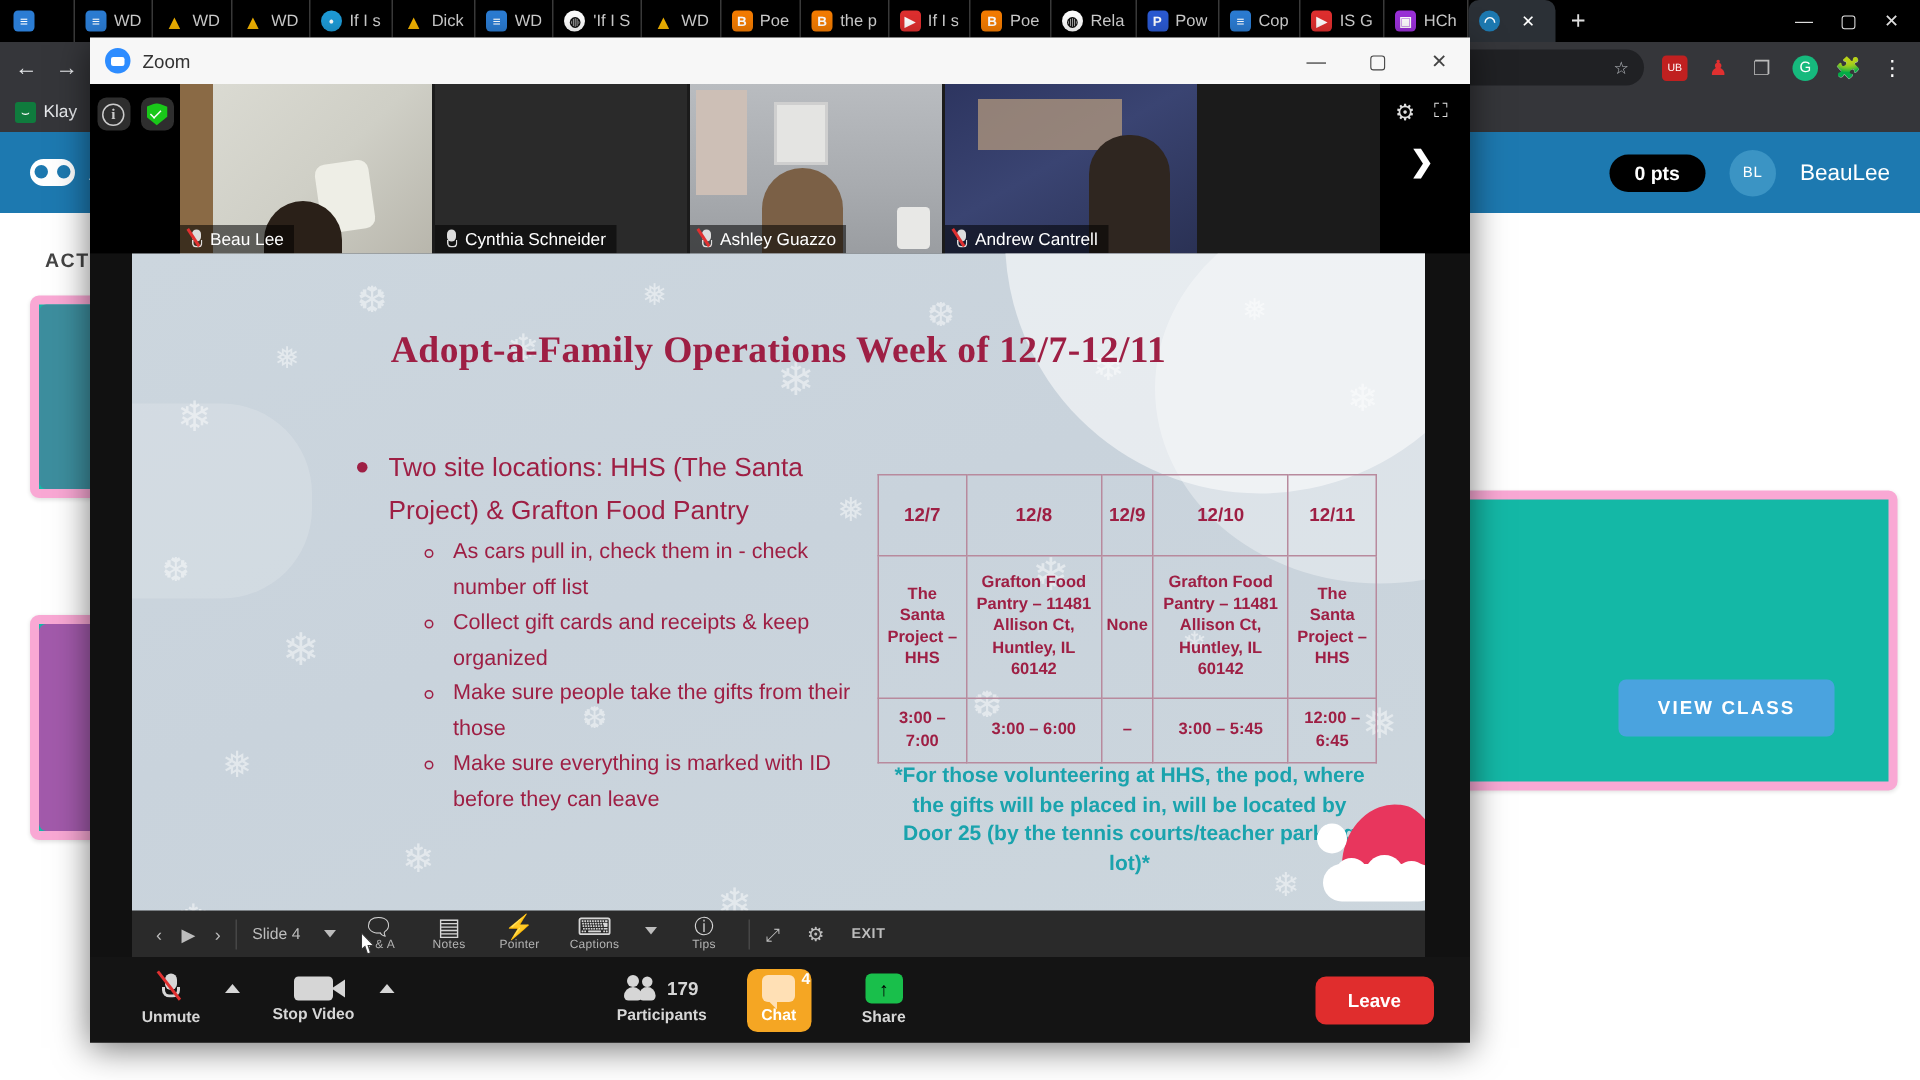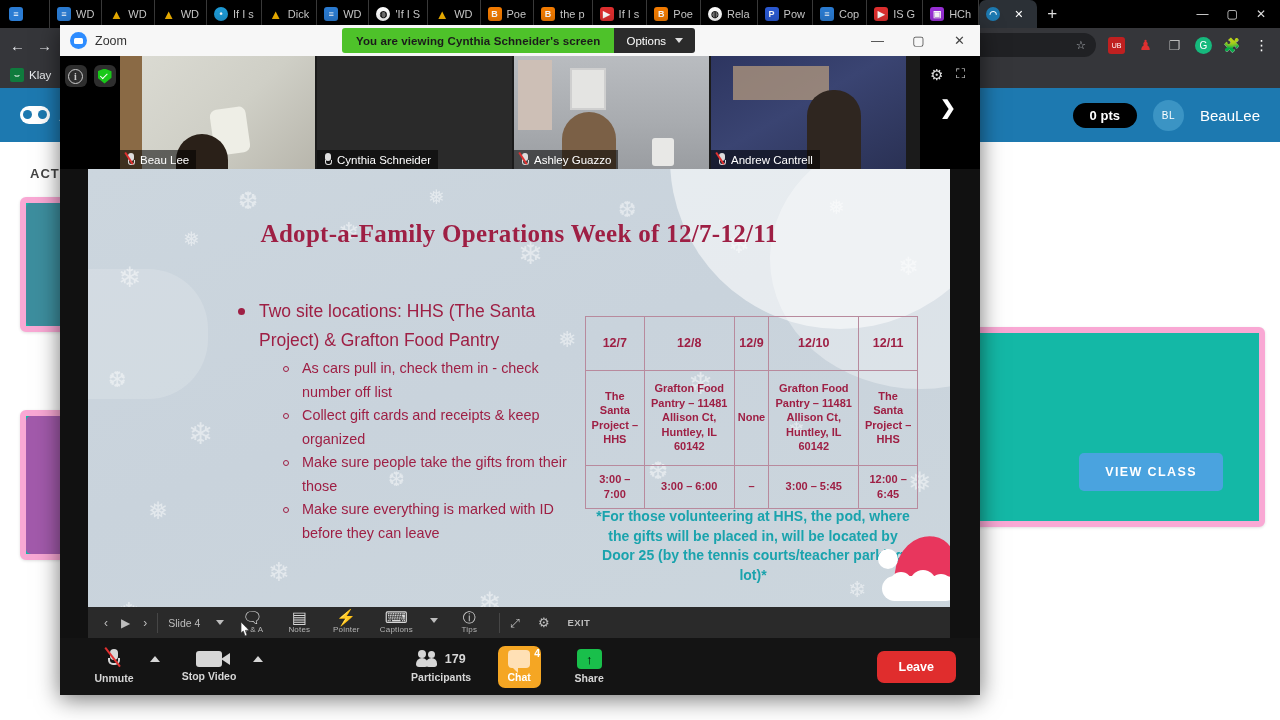--- a/index.html
+++ b/index.html
@@ -111,21 +111,21 @@
   .chev{width:0;height:0;border-left:4.5px solid transparent;border-right:4.5px solid transparent;border-top:5px solid #ddd;}
 
   .z-strip{height:113px;background:#1b1b1b;position:relative;display:flex;}
   .z-leftpad{width:60px;height:113px;background:#000;display:flex;align-items:flex-start;padding-top:9px;gap:7px;justify-content:center;}
   .pill{width:22px;height:22px;border-radius:6px;background:#2e2e2e;display:flex;align-items:center;justify-content:center;}
   .shield{width:14px;height:15px;background:#19c819;clip-path:polygon(50% 0,100% 18%,100% 62%,50% 100%,0 62%,0 18%);display:flex;align-items:center;justify-content:center;}
   .shield:after{content:"";width:6px;height:3px;border-left:1.8px solid #fff;border-bottom:1.8px solid #fff;transform:rotate(-45deg) translate(0px,-1px);}
   .infoi{width:15px;height:15px;border:1.5px solid #ccc;border-radius:50%;color:#ccc;font-size:10px;font-weight:bold;display:flex;align-items:center;justify-content:center;font-family:"Liberation Serif",serif;}
 
   .tiles{display:flex;flex:1;}
-  .tile{width:197px;height:113px;position:relative;overflow:hidden;border-right:2px solid #1b1b1b;}
+  .tile{width:170px;height:113px;position:relative;overflow:hidden;border-right:2px solid #1b1b1b;}
   .namebar{
     position:absolute;left:0;bottom:0;height:19px;background:rgba(0,0,0,.55);
     display:flex;align-items:center;gap:5px;padding:0 7px;color:#fff;font-size:11.5px;
     max-width:100%;
   }
   .micoff{width:8px;height:13px;position:relative;flex:none;}
   .micoff .body{position:absolute;left:1px;top:0;width:6px;height:8px;border-radius:3px;background:#ddd;}
   .micoff .stand{position:absolute;left:0.5px;top:7px;width:7px;height:5px;border-bottom:1.6px solid #ddd;border-left:1.6px solid #ddd;border-right:1.6px solid #ddd;border-radius:0 0 3px 3px;}
   .micoff .slash{position:absolute;left:-1px;top:-1px;width:14px;height:1.8px;background:#e03030;transform:rotate(57deg);transform-origin:left top;}
 
@@ -384,27 +384,20 @@
   <div class="z-title">
     <span class="z-logo"></span>
     <span class="z-title-text">Zoom</span>
     <div class="z-wctl">
       <div class="z-wbtn">—</div>
       <div class="z-wbtn">▢</div>
       <div class="z-wbtn">✕</div>
     </div>
   </div>
 
-  <div class="z-banner">
-    <div class="z-banner-green">You are viewing Cynthia Schneider's screen</div>
-    <div class="z-banner-opts">
-      <span>Options</span>
-      <span class="chev"></span>
-    </div>
-  </div>
 
   <div class="z-strip">
     <div class="z-leftpad">
       <span class="pill">
           <span class="infoi">i</span>
         </span>
       <span class="pill">
           <span class="shield"></span>
         </span>
     </div>

